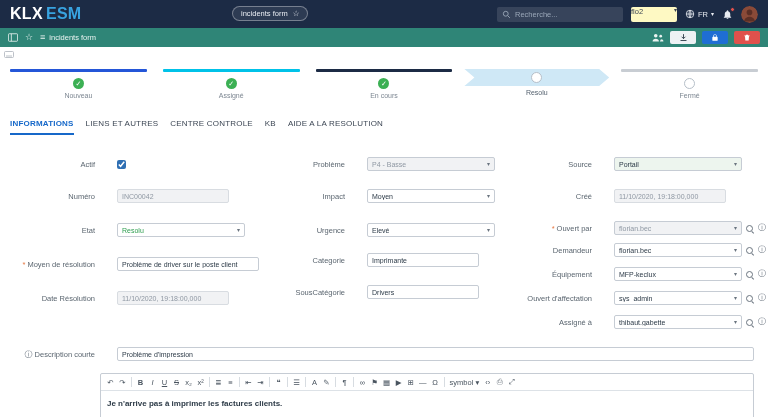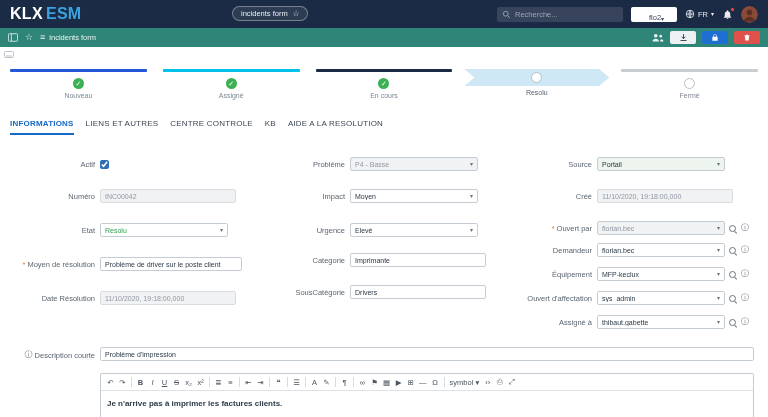--- a/index.html
+++ b/index.html
@@ -12,22 +12,22 @@
 .logo{font-size:16px;font-weight:bold;letter-spacing:.3px;cursor:pointer}
 .logo-e{color:var(--logo-accent,#38a3e0);margin-left:3px}
 .pill{position:absolute;left:232px;top:6px;height:15px;padding:0 8px;
   border:1px solid rgba(255,255,255,.35);border-radius:8px;background:rgba(255,255,255,.08);
   display:flex;align-items:center;gap:5px;font-size:7.5px;color:#e8ecf2;cursor:pointer}
 .topbar-right{margin-left:auto;display:flex;align-items:center;gap:8px}
 .searchbox{width:126px;height:15px;background:rgba(255,255,255,.12);border-radius:2px;
   display:flex;align-items:center;padding:0 5px;gap:4px}
 .searchbox input{flex:1;background:transparent;border:0;outline:0;color:#dfe5ec;font-size:7.5px;min-width:0}
 .searchbox input::placeholder{color:#9aa7b8}
-.user-select{width:46px;height:15px;background:#ffffff;color:#3c4654;border-radius:2px;
-  display:flex;align-items:flex-end;justify-content:space-between;padding:0 18px;font-size:7.5px;cursor:pointer}
+.user-select{width:46px;height:15px;background:#fef9c3;color:#3c4654;border-radius:2px;
+  display:flex;align-items:flex-start;justify-content:space-between;padding:0 0;font-size:7.5px;cursor:pointer}
 .lang{display:flex;align-items:center;gap:3px;font-size:7.5px;color:#e8ecf2;cursor:pointer}
 .caret{font-size:6px;color:inherit;line-height:1}
 .bell{position:relative;display:flex;align-items:center;cursor:pointer}
 .badge-dot{position:absolute;top:-2px;right:-2px;width:5px;height:5px;border-radius:50%;
   background:var(--danger-red,#e0514c);border:1px solid var(--topbar-bg,#1c2b45)}
 .avatar{width:17px;height:17px;border-radius:50%;overflow:hidden;cursor:pointer}
 
 
 .subbar{height:19px;background:var(--subbar-bg,#2f8577);display:flex;align-items:center;
   padding:0 8px;color:#eaf3f1;gap:7px}
@@ -61,27 +61,27 @@
 .step.current .step-label{color:#55626f}
 
 
 .tabs{display:flex;gap:12px;padding:10px 10px 0}
 .tab{font-size:8px;color:#3c4654;padding-bottom:5px;letter-spacing:.2px;cursor:pointer;font-weight:500}
 .tab.active{color:var(--accent-blue,#1668c9);border-bottom:2px solid var(--accent-blue,#1668c9);font-weight:bold}
 
 
 .form-area{position:relative;height:283px}
 .frow{position:absolute;display:flex;align-items:center;height:14px}
-.flabel{color:#5b6670;text-align:right;margin-right:5px;font-size:7.5px;flex:none;
-  display:flex;justify-content:flex-end;align-items:flex-end;gap:2px}
+.flabel{color:#5b6670;text-align:right;margin-right:22px;font-size:7.5px;flex:none;
+  display:flex;justify-content:flex-end;align-items:center;gap:2px}
 .w1{width:95px}.w2{width:115px}.w3{width:112px}
 .req{color:#e67843}
 .inp,.sel{height:14px;border:1px solid #c6ccd4;border-radius:2px;background:#fff;
   font-size:7px;color:#2c3a47;padding:0 4px;font-family:inherit}
-.inp{width:136px;outline:none}
+.inp{width:112px;outline:none}
 .inp.note-inp{width:142px}
 .inp:disabled{background:#f1f2f4;color:#8f98a3;border-color:#d8dce1}
 .sel{width:128px;display:flex;align-items:center;justify-content:space-between;cursor:pointer;flex:none}
 .sel .caret{color:#6b7580}
 .sel.disabled{background:#f1f2f4;color:#8f98a3;cursor:default}
 .sel.src{background:#edf5ee}
 .sel-val{overflow:hidden;white-space:nowrap;text-overflow:ellipsis}
 .green{color:var(--state-green,#2e9e4f)}
 .cbx{width:9px;height:9px;accent-color:#2f6fb3;cursor:pointer}
 .mini-mag{width:9px;height:9px;position:relative;margin-left:4px;flex:none;cursor:pointer}

